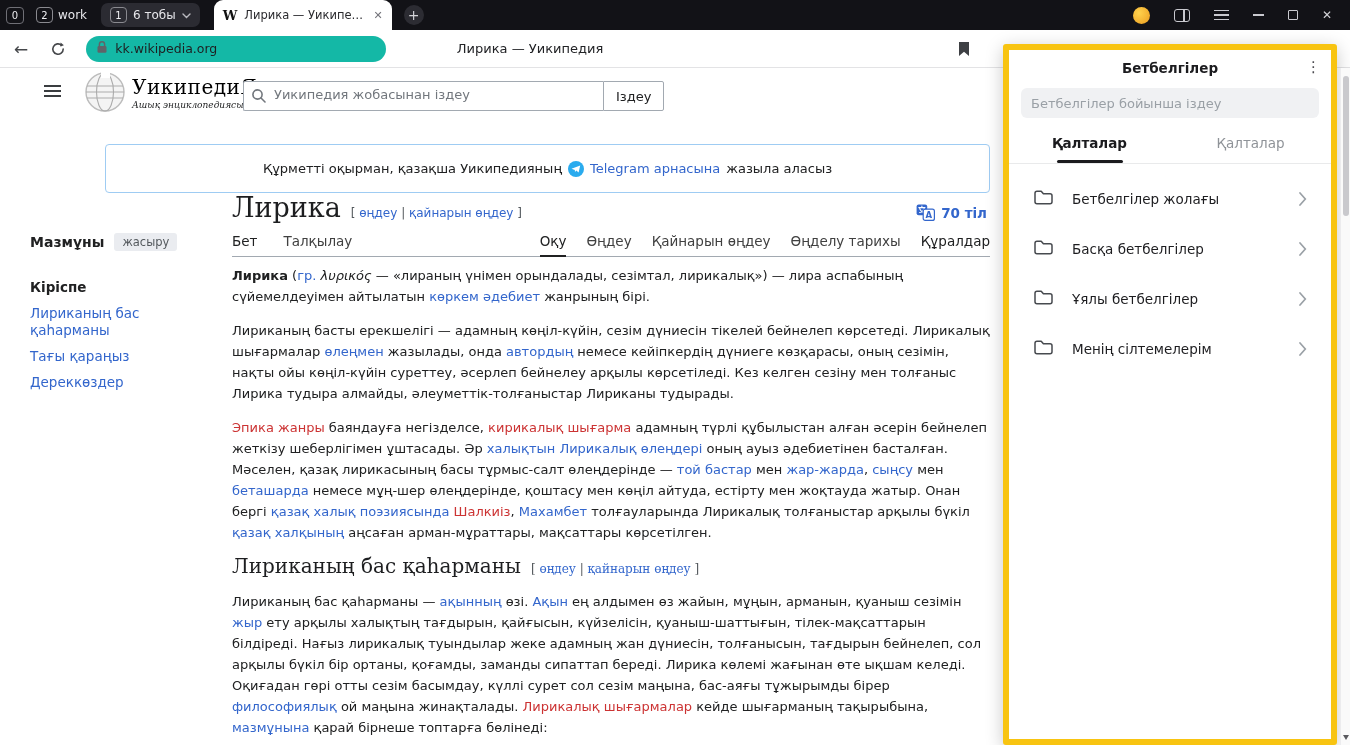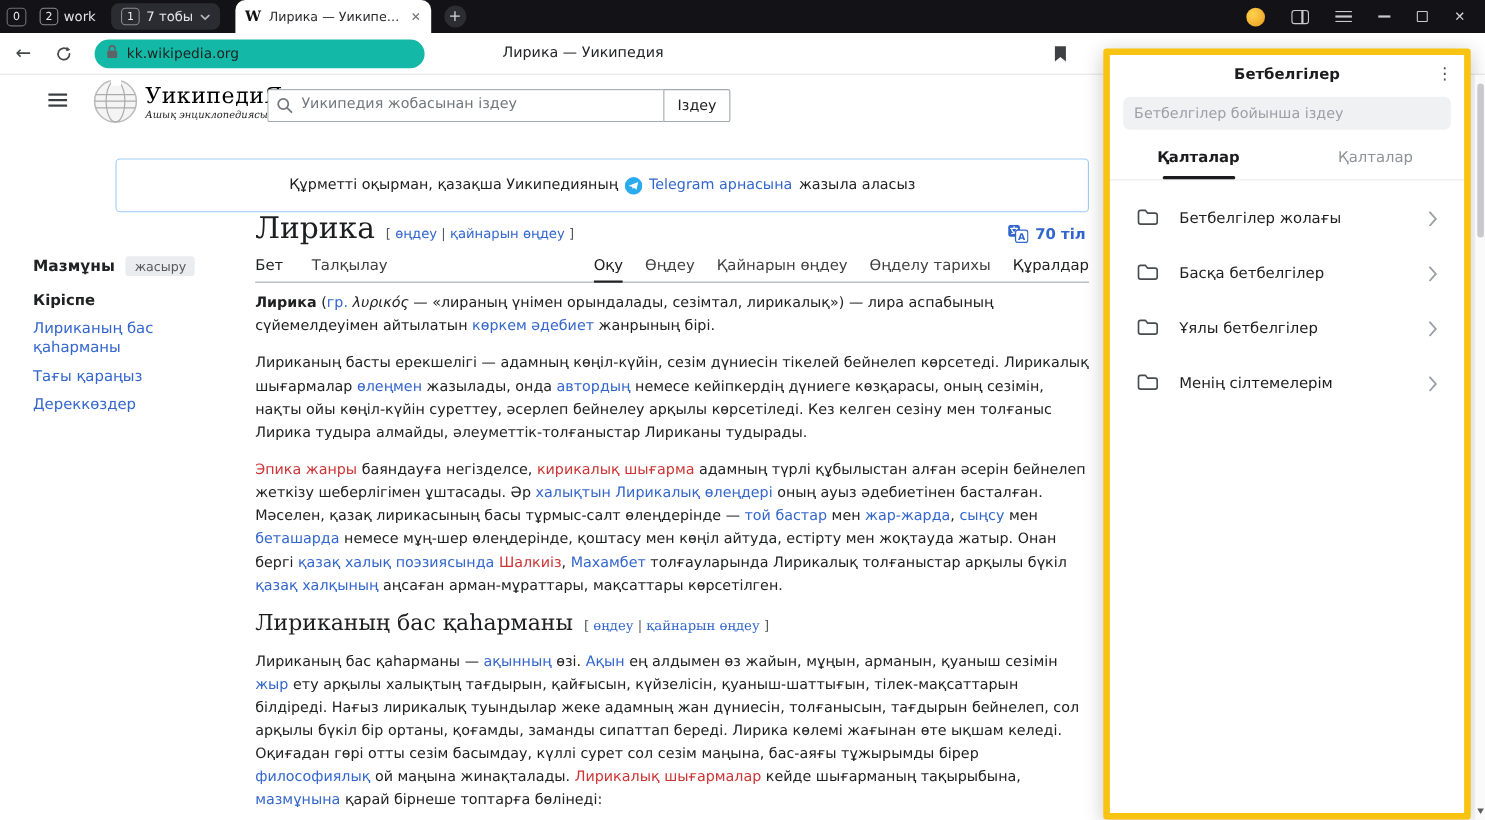--- a/index.html
+++ b/index.html
@@ -73,21 +73,21 @@
   .pagetabs{position:absolute;left:232px;right:15px;top:160px;height:29px;border-bottom:1px solid #a2a9b1;
     display:flex;align-items:flex-end;font-size:13.5px}
   .pt{position:relative;padding-bottom:7px;white-space:nowrap}
   .pt.lnk{color:#404040}
   .pt.cur{color:#202122}
   .pt.active:after{content:"";position:absolute;left:0;right:0;bottom:-1px;height:2px;background:#202122}
   .pt-left{display:flex;gap:26px}
   .pt-right{display:flex;gap:20px;margin-left:auto}
 
   .toc{position:absolute;left:30px;top:165px;width:168px;font-size:13.5px}
-  .toc-head{display:flex;align-items:center;gap:10px;margin-bottom:14px}
+  .toc-head{display:flex;align-items:center;gap:10px;margin-bottom:28px}
   .toc-title{font-weight:bold;font-size:14px;color:#202122}
   .toc-hide{font-size:11.5px;color:#54595d;background:#eaecf0;border-radius:3px;padding:2px 8px}
   .toc-item{display:block;margin-bottom:9px;line-height:17px}
   .toc-item.intro{font-weight:bold;color:#202122}
   .toc-item.lnk{color:#3366cc}
 
   .article{position:absolute;left:232px;top:197px;width:758px;font-size:13px;line-height:21px;color:#202122}
   .article p{margin:0 0 13px}
   .article h2{font-family:"DejaVu Serif",serif;font-weight:normal;font-size:20px;color:#1d1e20;
     margin:6px 0 11px;display:flex;align-items:baseline;gap:10px}
@@ -128,21 +128,21 @@
 <div class="tabbar">
   <div class="tb-badge">0</div>
 
   <div class="tb-group">
     <span class="tb-count">2</span>
     <span class="tb-label">work</span>
   </div>
 
   <div class="tb-chip">
     <span class="tb-count">1</span>
-    <span class="tb-label">7 тобы</span>
+    <span class="tb-label">6 тобы</span>
     <span>
       <svg width="9" height="6" viewBox="0 0 9 6">
           <path d="M1 1 L4.5 4.4 L8 1" stroke="#b9b9bf" stroke-width="1.4" fill="none" stroke-linecap="round"></path>
         </svg>
     </span>
   </div>
 
   <div class="tb-active">
     <span class="tb-favicon">W</span>
     <span class="tb-title">Лирика — Уикипедия</span>

